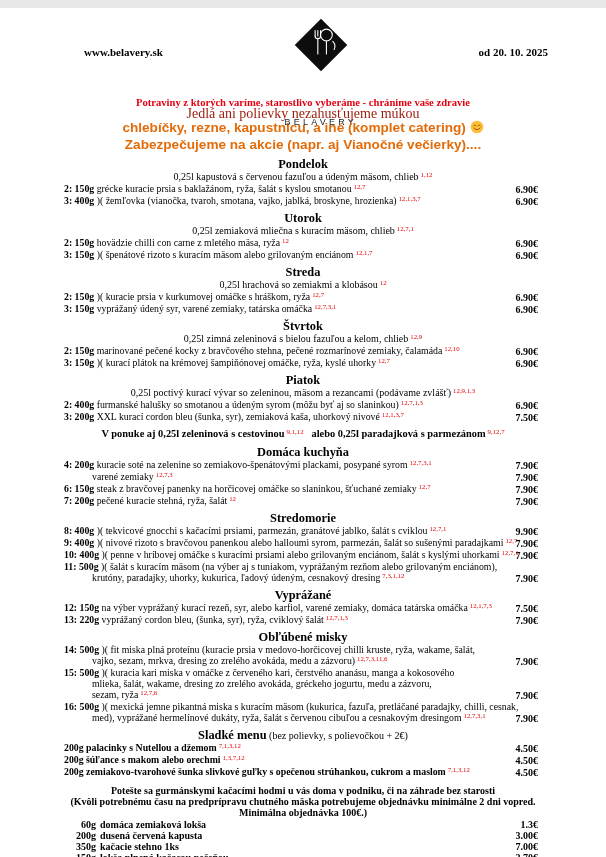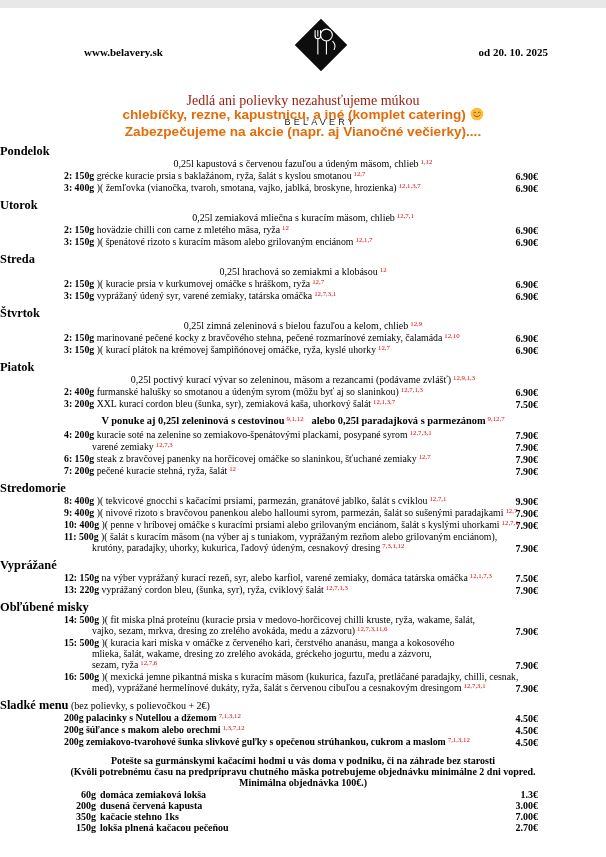--- a/index.html
+++ b/index.html
@@ -12,21 +12,21 @@
   .site,.hdate{font-weight:bold;font-size:11px;padding-top:32px;white-space:nowrap;}
   .logo-col{display:flex;flex-direction:column;align-items:center;margin-top:2px;gap:42px;}
   .brand{font-family:"Liberation Sans", sans-serif;font-size:9px;letter-spacing:3.2px;color:#1c1c1c;margin-top:1px;}
   
   .intro{text-align:center;}
   .red-line{color:#e30010;font-weight:bold;font-size:10.6px;line-height:13px;}
   .darkred-line{color:#9a1a0a;font-weight:normal;font-size:14px;line-height:10px;}
   .orange-line{color:#e36c0a;font-weight:bold;font-size:13.6px;line-height:17px;font-family:"Liberation Sans", sans-serif;}
   .orange-line .emoji-svg{vertical-align:-2px;}
   
-  .sec-head{font-size:12.4px;font-weight:bold;line-height:13px;margin-top:5px;}
+  .sec-head{font-size:12.4px;font-weight:bold;text-align:center;line-height:13px;margin-top:5px;}
   .sec-head-suffix{font-weight:normal;font-size:10px;}
   .soup{text-align:center;font-size:10px;line-height:11px;}
   .item{display:flex;justify-content:space-between;align-items:flex-end;padding:0 68px 0 64px;font-size:9.8px;line-height:11px;}
   .item.bold .iline{font-weight:bold;}
   .itext{flex:1 1 auto;min-width:0;}
   .iline{white-space:nowrap;}
   .iline.cont{padding-left:28px;}
   .prefix{font-weight:bold;}
   .price{font-weight:bold;white-space:nowrap;margin-left:6px;font-size:10px;}
   .al{color:#e00000;font-size:6.8px;position:relative;top:-3.5px;margin-left:2px;font-weight:normal;}
@@ -57,20 +57,21 @@
           <path d="M28.5 25 V 42"></path>
           <path d="M45 28 q 4 4 1.5 9"></path>
         </g>
       </svg>
       <div class="brand">BELAVERY</div>
     </div>
     <div class="hdate">od 20. 10. 2025</div>
   </div>
 
   <div class="intro">
+    <div class="red-line">Potraviny z ktorých varíme, starostlivo vyberáme - chránime vaše zdravie</div>
     <div class="darkred-line">Jedlá ani polievky nezahusťujeme múkou</div>
     <div class="orange-line">
       <span>chlebíčky, rezne, kapustnicu, a iné (komplet catering)</span>
       <svg class="emoji-svg" width="14" height="14" viewBox="0 0 16 16" aria-hidden="true">
         <circle cx="8" cy="8" r="7.2" fill="#fbbf3a"></circle>
         <path d="M4.2 6.4 q 1.3 -1.6 2.6 0 M9.2 6.4 q 1.3 -1.6 2.6 0" stroke="#a8560a" stroke-width="1.1" fill="none" stroke-linecap="round"></path>
         <path d="M4.4 9.2 q 3.6 4 7.2 0" stroke="#a8560a" stroke-width="1.1" fill="none" stroke-linecap="round"></path>
       </svg>
     </div>
     <div class="orange-line"><span>Zabezpečujeme na akcie (napr. aj Vianočné večierky)....</span></div>
@@ -145,27 +146,28 @@
         <div class="sec-head"><span>Piatok</span></div>
         <div class="soup"><span>0,25l poctivý kurací vývar so zeleninou, mäsom a rezancami (podávame zvlášť)</span><span class="al">12,9,1,3</span></div>
         <div class="item">
           <div class="itext">
             <div class="iline"><span class="prefix">2: 400g </span><span>furmanské halušky so smotanou a údeným syrom (môžu byť aj so slaninkou)</span><span class="al">12,7,1,3</span></div>
           </div>
           <div class="price">6.90€</div>
         </div>
         <div class="item">
           <div class="itext">
-            <div class="iline"><span class="prefix">3: 200g </span><span>XXL kurací cordon bleu (šunka, syr), zemiaková kaša, uhorkový šalát</span><span class="al">12,1,3,7</span></div>
+            <div class="iline"><span class="prefix">3: 200g </span><span>XXL kurací cordon bleu (šunka, syr), zemiaková kaša, uhorkový nivové</span><span class="al">12,1,3,7</span></div>
           </div>
           <div class="price">7.50€</div>
         </div>
         <div class="note"><span>V ponuke aj 0,25l zeleninová s cestovinou</span><span class="al">9,1,12</span><span class="gap"></span><span>alebo  0,25l paradajková s parmezánom</span><span class="al">9,12,7</span></div>
       </section>
       <section class="sec">
+        <div class="sec-head"><span>Domáca kuchyňa</span></div>
         <div class="item">
           <div class="itext">
             <div class="iline"><span class="prefix">4: 200g </span><span>kuracie soté na zelenine so zemiakovo-špenátovými plackami, posypané syrom</span><span class="al">12,7,3,1</span></div>
           </div>
           <div class="price">7.90€</div>
         </div>
         <div class="item">
           <div class="itext">
             <div class="iline cont"><span>varené zemiaky</span><span class="al">12,7,3</span></div>
           </div>

